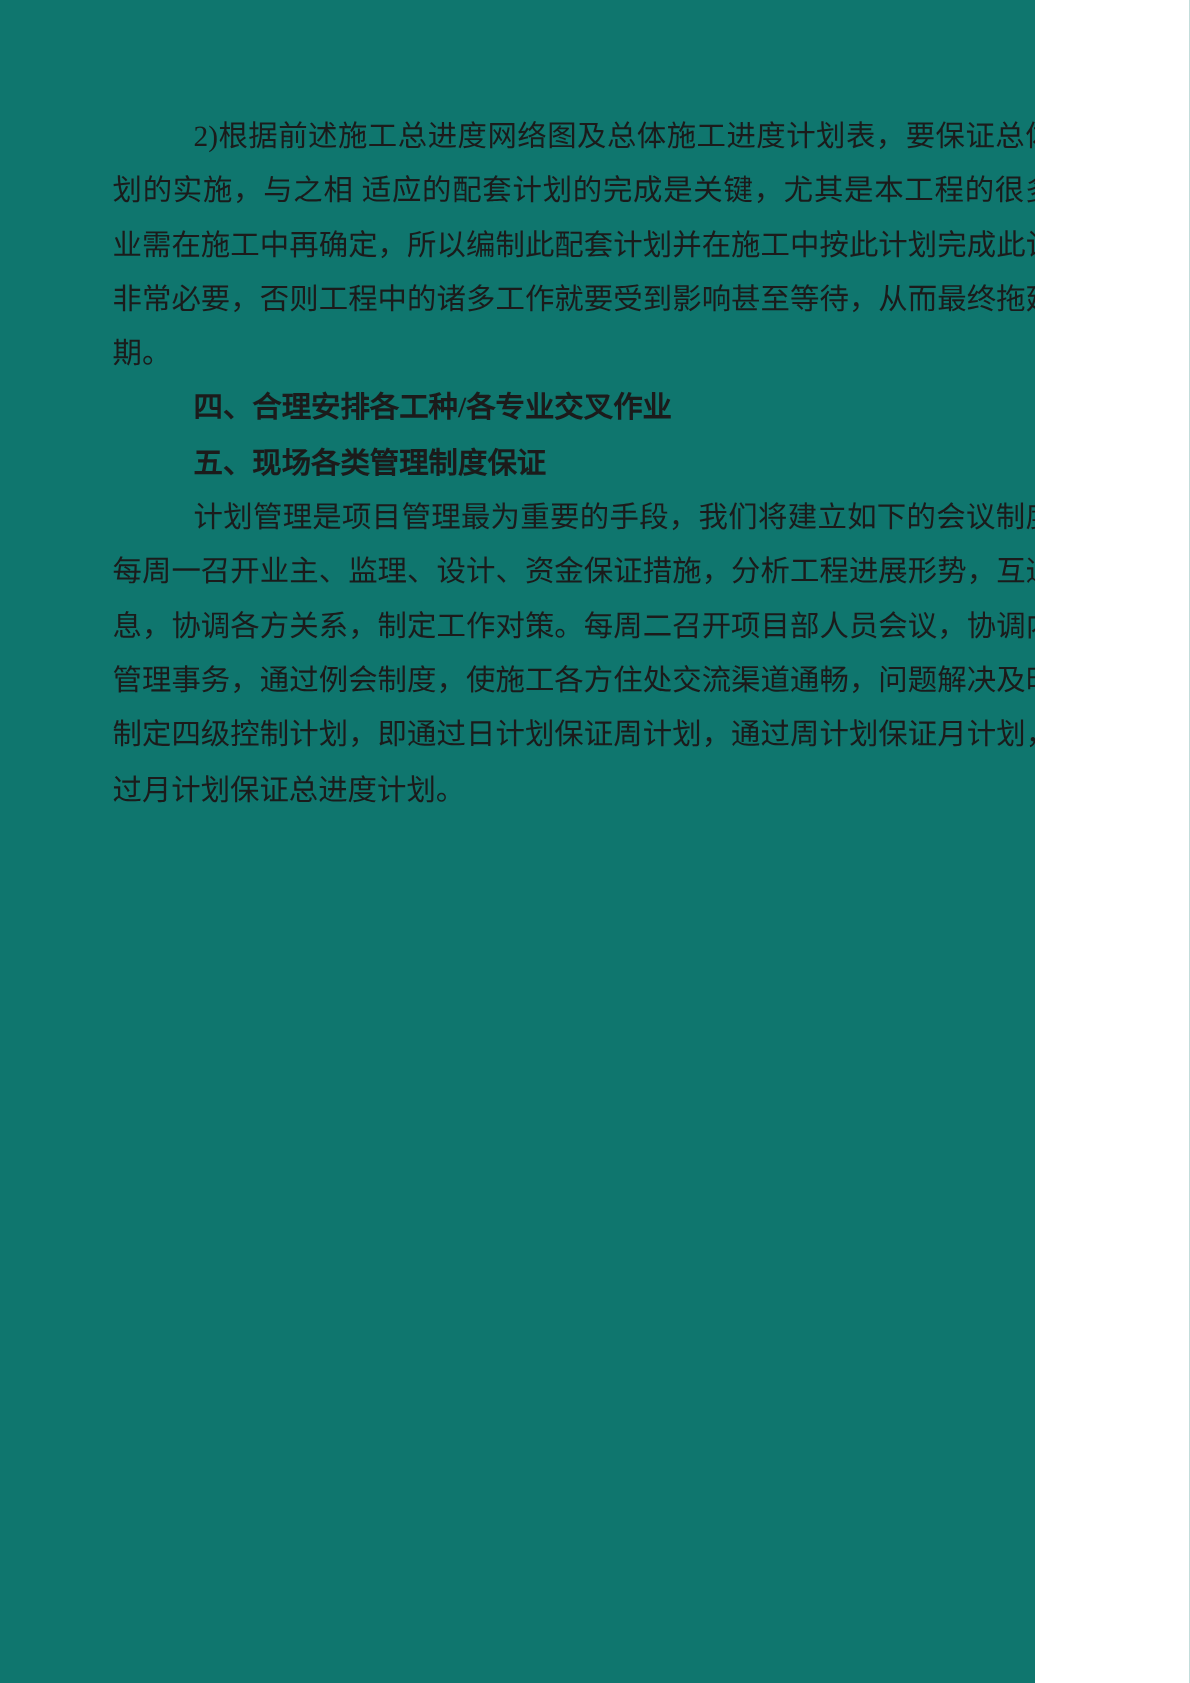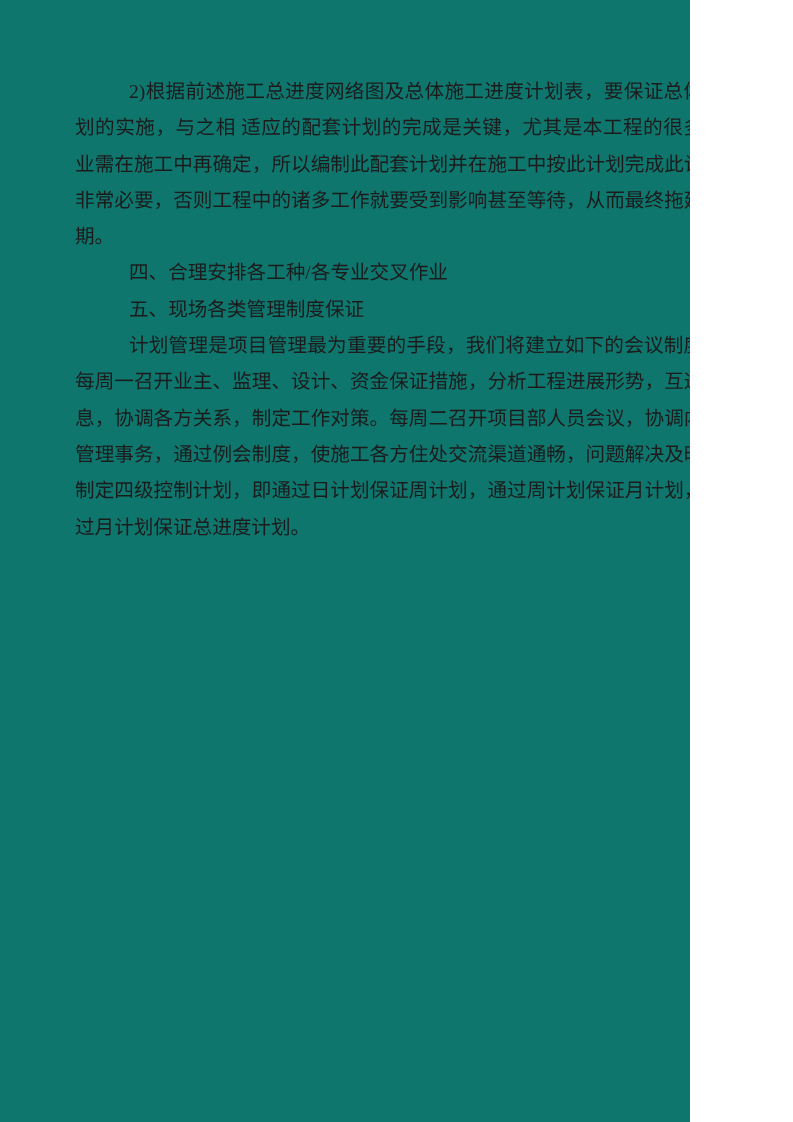--- a/index.html
+++ b/index.html
@@ -27,21 +27,21 @@
     font-size: 19.6px;
     line-height: 36.3px;
     color: #1b1b1b;
     text-align: justify;
     text-indent: 54px;
     word-break: break-all;
     letter-spacing: 0;
   }
   .doc-heading {
     text-align: left;
-    font-weight: normal;
+    font-weight: bold;
   }
 </style>
 </head>
 <body>
 
 <div class="page">
   <div class="content">
     <p class="doc-par">2)根据前述施工总进度网络图及总体施工进度计划表，要保证总体计划的实施，与之相 适应的配套计划的完成是关键，尤其是本工程的很多专业需在施工中再确定，所以编制此配套计划并在施工中按此计划完成此计划非常必要，否则工程中的诸多工作就要受到影响甚至等待，从而最终拖延工期。</p>
     <p class="doc-par doc-heading">四、合理安排各工种/各专业交叉作业</p>
     <p class="doc-par doc-heading">五、现场各类管理制度保证</p>

